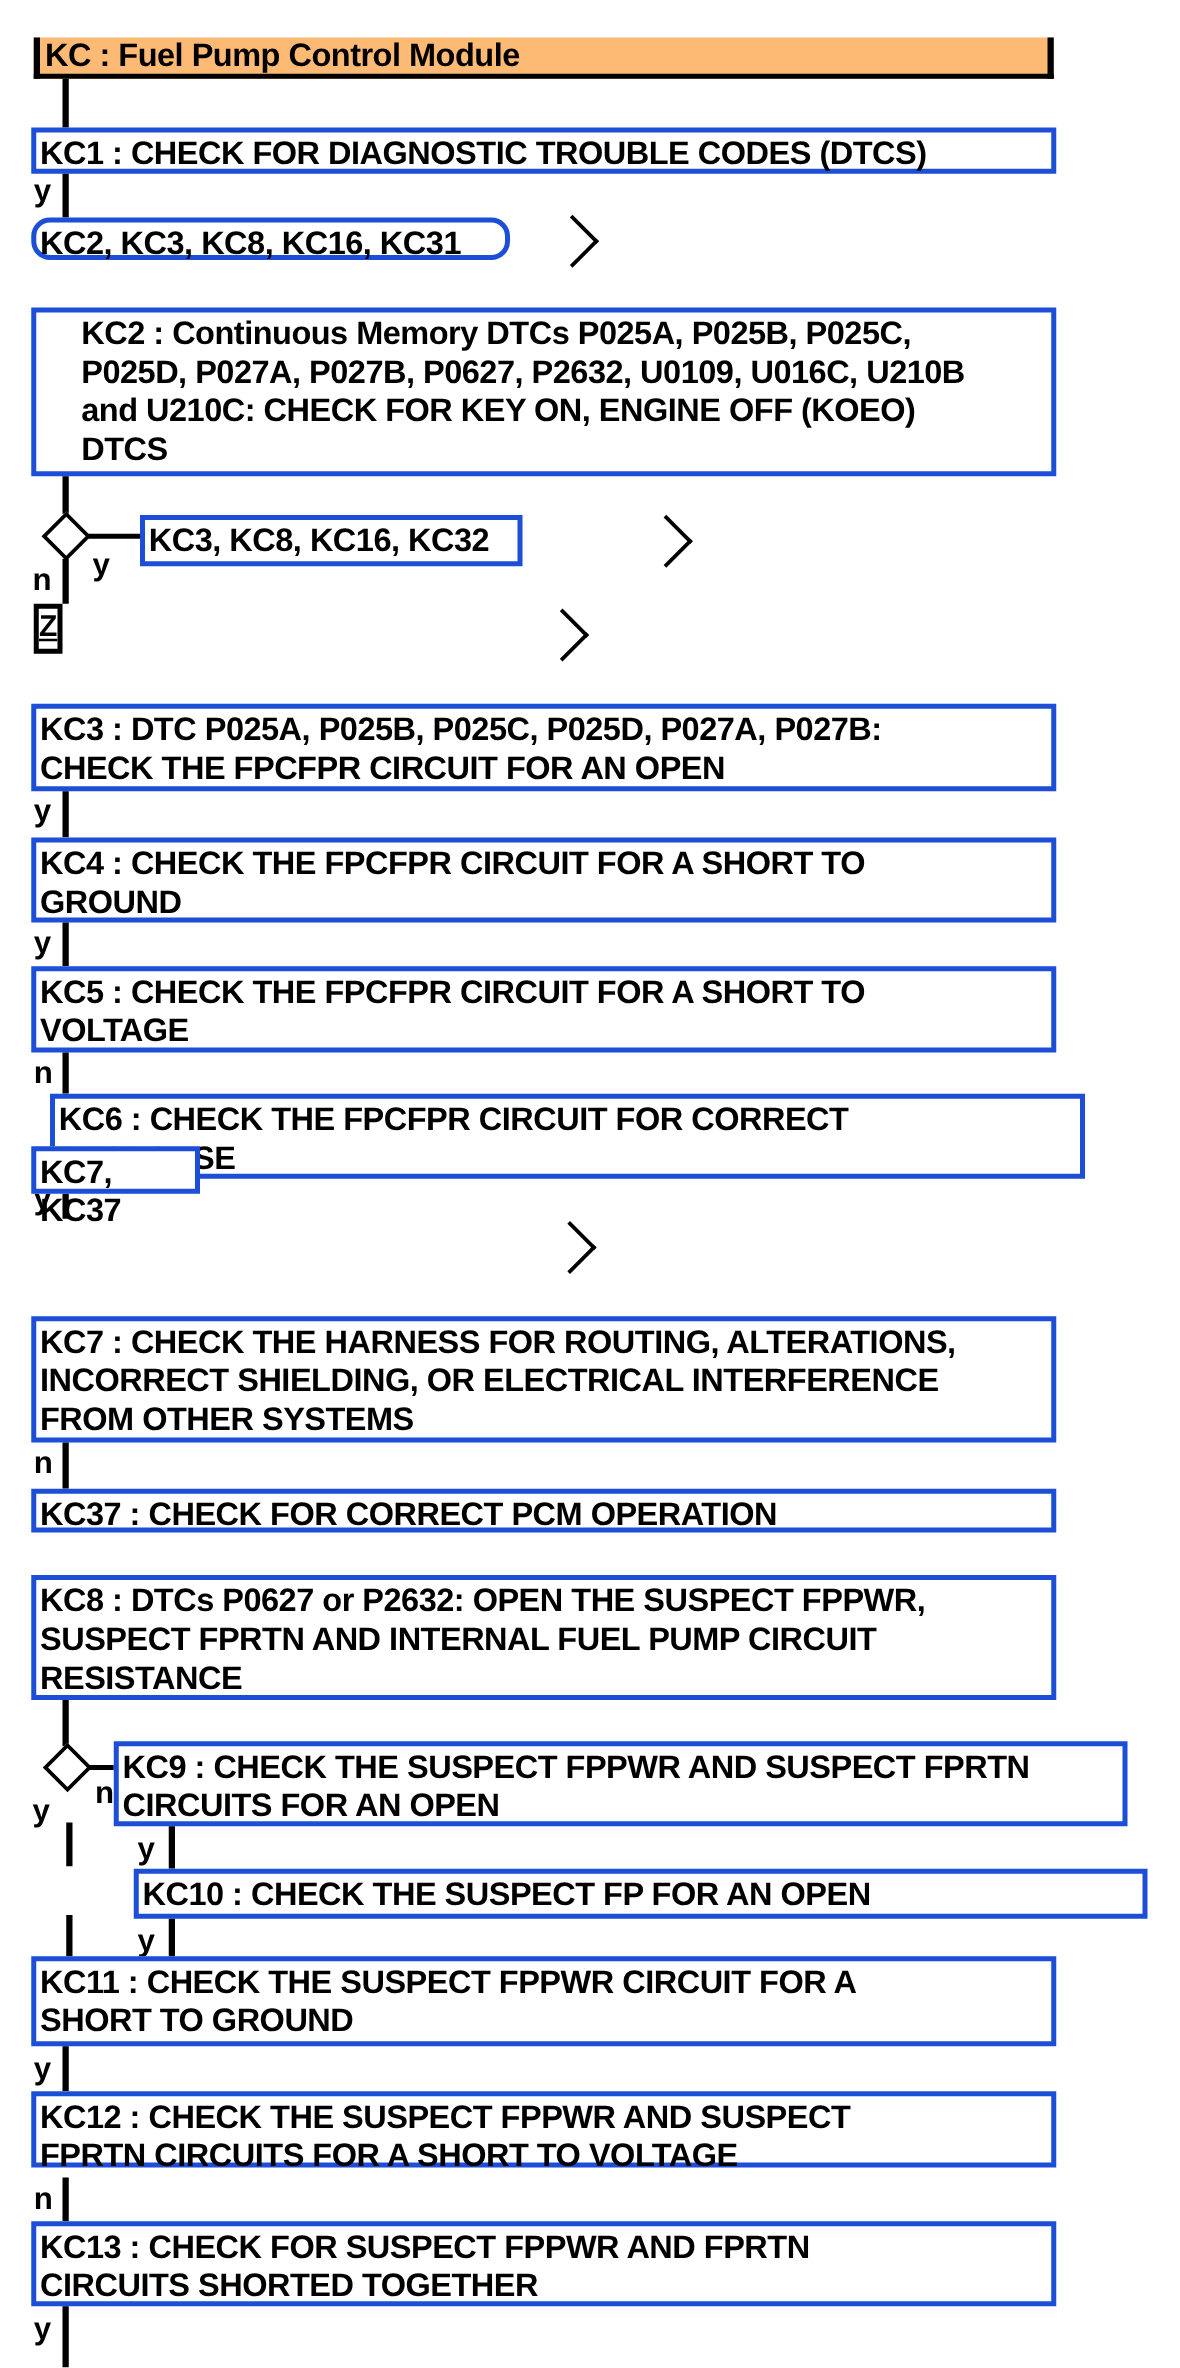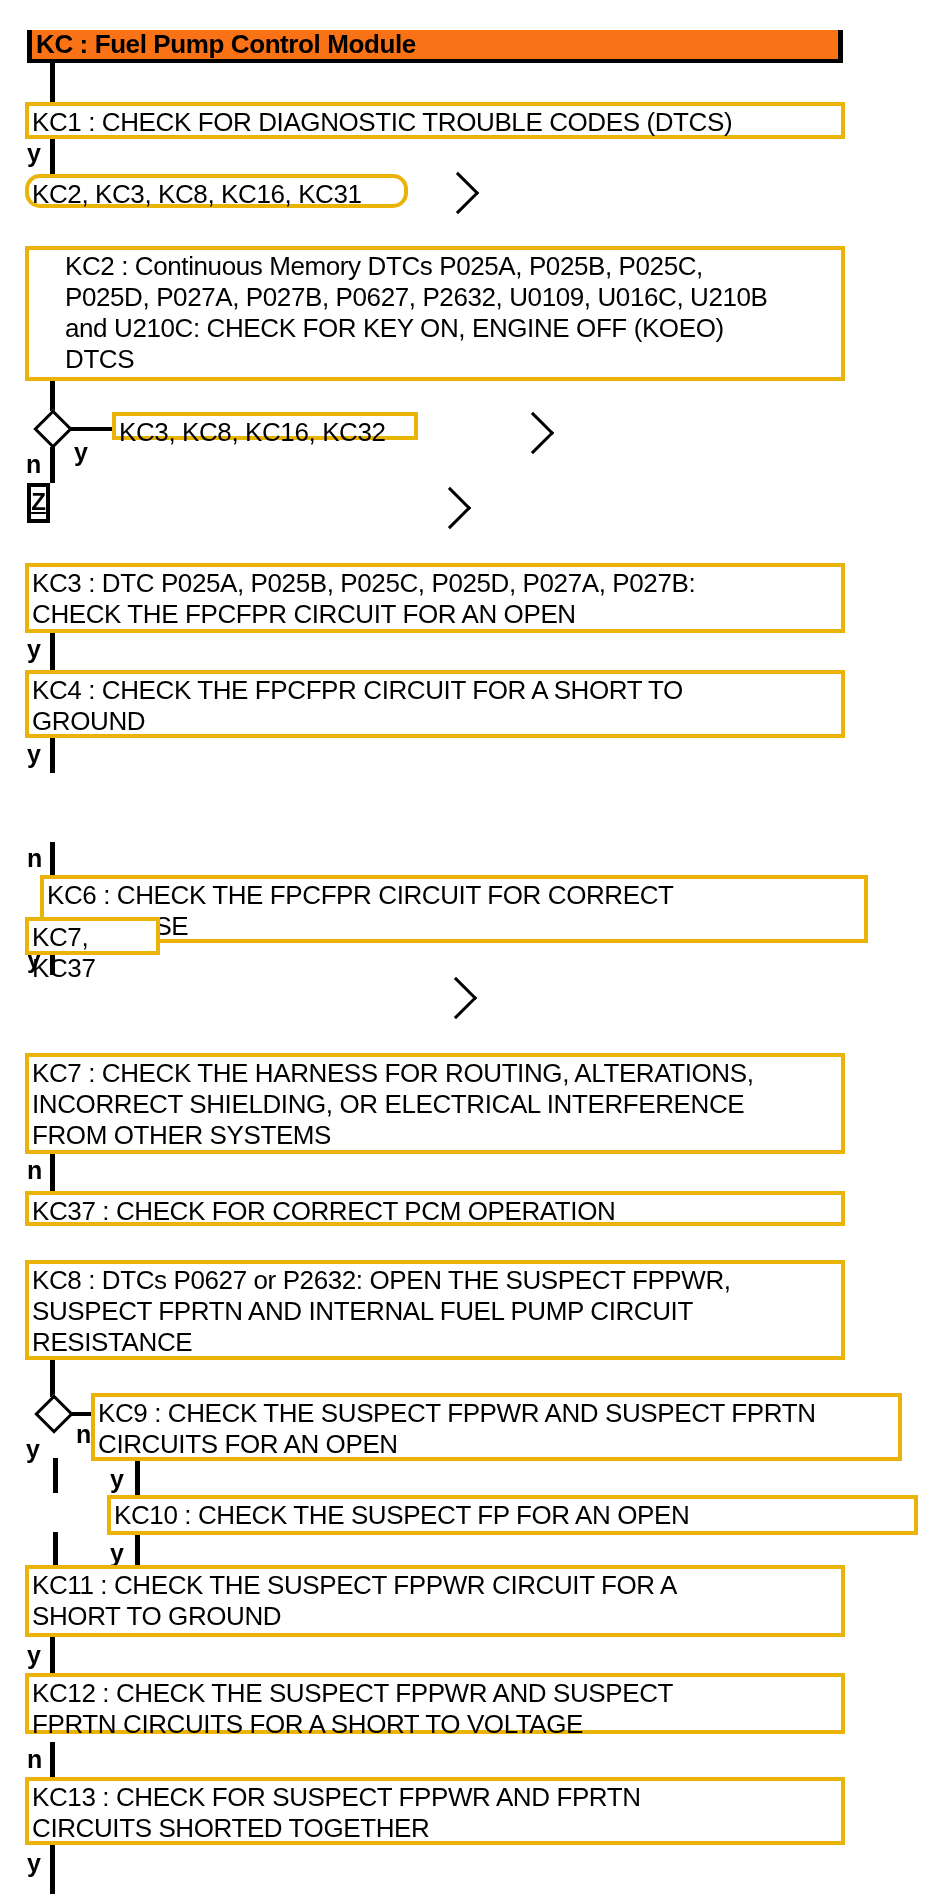--- a/index.html
+++ b/index.html
@@ -4,28 +4,28 @@
 <style>
   html,body{margin:0;padding:0;background:#ffffff;}
   #canvas{
     position:relative;width:944px;height:1894px;background:#ffffff;
     font-family:"Liberation Sans","DejaVu Sans",sans-serif;
     color:#000;
   }
   .abs{position:absolute;box-sizing:border-box;}
   
   .node{
-    border:4px solid #eab308;background:#fff;
-    font-weight:normal;font-size:26px;line-height:31px;letter-spacing:-0.4px;
+    border:4px solid #1d4ed8;background:#fff;
+    font-weight:bold;font-size:26px;line-height:31px;letter-spacing:-0.4px;
     padding:1px 4px 0 3px;white-space:pre-line;
   }
   
   .title{
     border-left:5px solid #000;border-right:5px solid #000;border-bottom:4px solid #000;
-    background:#f97316;font-weight:bold;font-size:26px;line-height:29px;letter-spacing:-0.4px;
+    background:#fdba74;font-weight:bold;font-size:26px;line-height:29px;letter-spacing:-0.4px;
     padding:0 4px 0 4px;white-space:nowrap;
   }
   .line{background:#000;}
   .lbl{
     font-weight:bold;font-size:25px;line-height:1;letter-spacing:-0.4px;
     width:22px;
   }
   .diamond{
     width:28px;height:28px;border:3px solid #000;background:#fff;
     transform:rotate(45deg);
@@ -60,37 +60,39 @@
 P025D, P027A, P027B, P0627, P2632, U0109, U016C, U210B
 and U210C: CHECK FOR KEY ON, ENGINE OFF (KOEO)
 DTCS</div>
   <div class="abs line" style="left:50px;top:381px;width:5px;height:30px;"></div>
 
   <div class="abs diamond" style="left:39px;top:415px;"></div>
   <div class="abs lbl" style="left:26px;top:452px;">n</div>
   <div class="abs lbl" style="left:74px;top:440px;">y</div>
   <div class="abs line" style="left:70px;top:427px;width:44px;height:4px;"></div>
 
-  <div class="abs node" style="left:112px;top:412px;width:306px;height:28px;">KC3, KC8, KC16, KC32</div>
+  <div class="abs node" style="left:112px;top:412px;width:306px;height:41px;">KC3, KC8, KC16, KC32</div>
   <div class="abs chev" style="left:518px;top:418px;"></div>
 
   <div class="abs line" style="left:50px;top:447px;width:5px;height:36px;"></div>
   <div class="abs zbox" style="left:27px;top:483px;width:23px;height:40px;">Z</div>
   <div class="abs chev" style="left:435px;top:493px;"></div>
 
   <div class="abs node" style="left:25px;top:563px;width:820px;height:70px;">KC3 : DTC P025A, P025B, P025C, P025D, P027A, P027B:
 CHECK THE FPCFPR CIRCUIT FOR AN OPEN</div>
   <div class="abs lbl" style="left:27px;top:637px;">y</div>
   <div class="abs line" style="left:50px;top:633px;width:5px;height:37px;"></div>
 
   <div class="abs node" style="left:25px;top:670px;width:820px;height:68px;">KC4 : CHECK THE FPCFPR CIRCUIT FOR A SHORT TO
 GROUND</div>
   <div class="abs lbl" style="left:27px;top:742px;">y</div>
   <div class="abs line" style="left:50px;top:738px;width:5px;height:35px;"></div>
 
+  <div class="abs node" style="left:25px;top:773px;width:820px;height:69px;">KC5 : CHECK THE FPCFPR CIRCUIT FOR A SHORT TO
+VOLTAGE</div>
   <div class="abs lbl" style="left:27px;top:846px;">n</div>
   <div class="abs line" style="left:50px;top:842px;width:5px;height:33px;"></div>
 
   <div class="abs node" style="left:40px;top:875px;width:828px;height:68px;">KC6 : CHECK THE FPCFPR CIRCUIT FOR CORRECT
 RESPONSE</div>
   <div class="abs lbl" style="left:27px;top:947px;">y</div>
   <div class="abs line" style="left:50px;top:943px;width:5px;height:32px;"></div>
 
   <div class="abs node" style="left:25px;top:917px;width:135px;height:38px;">KC7, KC37</div>
   <div class="abs chev" style="left:441px;top:983px;"></div>

